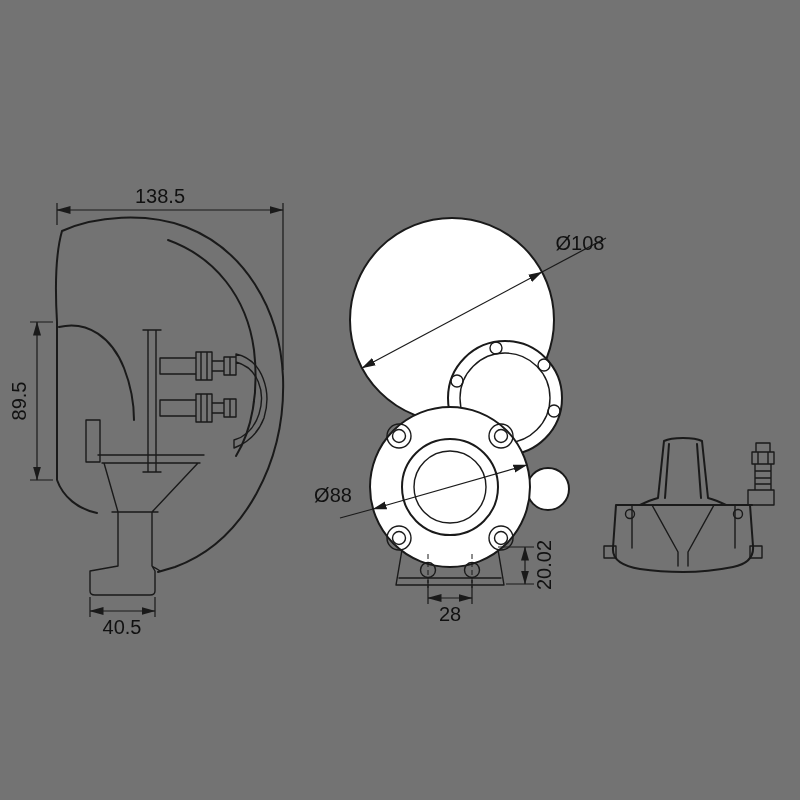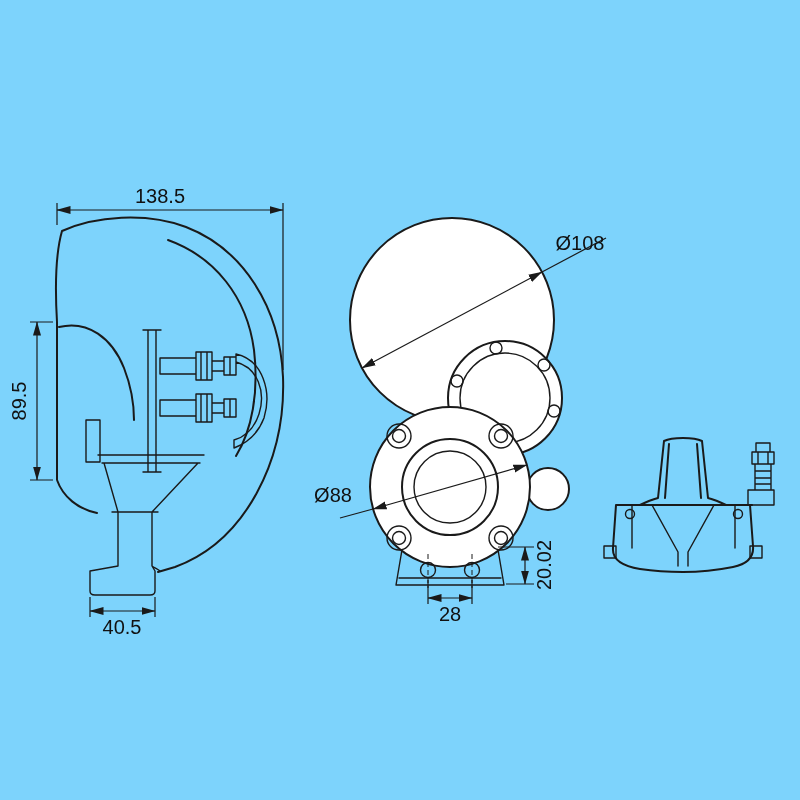--- a/index.html
+++ b/index.html
@@ -1,16 +1,16 @@
 <!DOCTYPE html>
 <html><head>
 <meta charset="utf-8">
 <style>
   html,body{margin:0;padding:0;background:#ffffff;}
-  .canvas{width:800px;height:800px;background:#7dd3fc;position:relative;overflow:hidden;}
+  .canvas{width:800px;height:800px;background:#737373;position:relative;overflow:hidden;}
   svg{display:block;}
   .ol{fill:none;stroke:#1a1a1a;stroke-width:2;stroke-linecap:round;stroke-linejoin:round;}
   .olf{fill:#ffffff;stroke:#1a1a1a;stroke-width:2;}
   .thin{fill:none;stroke:#1a1a1a;stroke-width:1.4;stroke-linecap:round;stroke-linejoin:round;}
   .dimln{fill:none;stroke:#1a1a1a;stroke-width:1.2;}
   .cl{fill:none;stroke:#1a1a1a;stroke-width:1;stroke-dasharray:5 3;}
   text.dim{font-family:"Liberation Sans",sans-serif;font-size:20px;fill:#111111;}
 </style>
 </head>
 <body>

